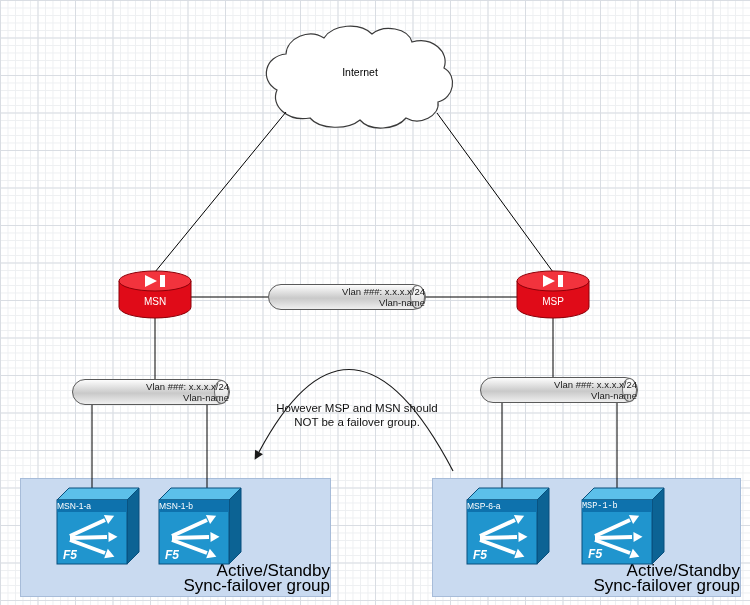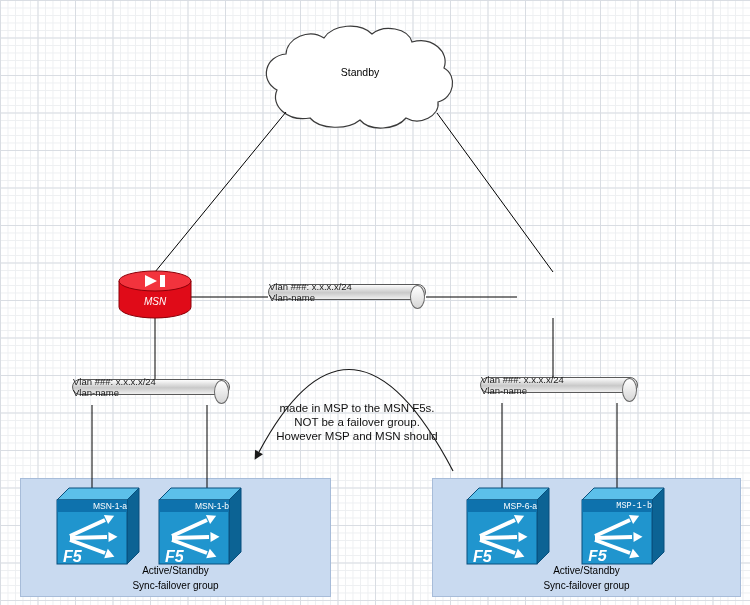--- a/index.html
+++ b/index.html
@@ -11,42 +11,42 @@
       linear-gradient(to bottom,#d9dde3 1px,transparent 1px),
       linear-gradient(to right,#edeff2 1px,transparent 1px),
       linear-gradient(to bottom,#edeff2 1px,transparent 1px);
     background-size:37.5px 37.5px,37.5px 37.5px,7.5px 7.5px,7.5px 7.5px;
   }
   .abs{position:absolute;}
   .overlay{position:absolute;left:0;top:0;width:750px;height:605px;pointer-events:none;}
 
   .internet-label{left:325px;top:66px;width:70px;text-align:center;font-size:10.5px;color:#000;}
 
-  .router{width:74px;height:50px;font-style:italic;}
+  .router{width:74px;height:50px;}
   .router-label{position:absolute;left:0;right:0;top:26px;text-align:center;color:#fff;font-size:10px;}
 
   .vlan{
-    width:158px;height:16px;border:1px solid #5a5a5a;border-radius:13px;box-sizing:border-box;
+    width:158px;height:26px;border:1px solid #5a5a5a;border-radius:13px;box-sizing:border-box;
     background:linear-gradient(180deg,#fdfdfd 0%,#c9c9c9 55%,#efefef 100%);
-    display:flex;flex-direction:column;align-items:flex-start;justify-content:center;
+    display:flex;flex-direction:column;align-items:flex-end;justify-content:center;
   }
   .vlan::after{
     content:"";position:absolute;right:0px;top:0px;width:15px;height:24px;box-sizing:border-box;
     border:1px solid #6a6a6a;border-radius:50%;
     background:linear-gradient(180deg,#ffffff,#d6d6d6);
   }
   .vlan-line{font-size:9.5px;line-height:11px;color:#1a1a1a;white-space:nowrap;z-index:1;}
 
   .group-box{background:#c9daf0;border:1px solid #a7bcd9;box-sizing:border-box;}
-  .group-caption{position:absolute;left:0;right:0;bottom:3px;text-align:center;font-size:10px;line-height:15px;color:#000;}
+  .group-caption{position:absolute;left:0;right:0;bottom:3px;text-align:right;font-size:17px;line-height:15px;color:#000;}
 
   .device{width:84px;height:78px;}
-  .device-band-label{position:absolute;left:1px;top:13px;width:70px;height:12px;text-align:right;
+  .device-band-label{position:absolute;left:1px;top:13px;width:70px;height:12px;text-align:left;
     font-size:8.5px;line-height:12px;color:#fff;white-space:nowrap;}
-  .device-f5{position:absolute;left:7px;top:61px;color:#fff;font-weight:bold;font-style:italic;font-size:16px;}
+  .device-f5{position:absolute;left:7px;top:61px;color:#fff;font-weight:bold;font-style:italic;font-size:12px;}
 
   .annotation{left:252px;top:401px;width:210px;text-align:center;font-size:11.5px;line-height:14px;color:#111;}
 </style>
 </head>
 <body>
 
 <div class="canvas">
 
   <div class="abs group-box" style="left:20px;top:478px;width:311px;height:119px;">
     <div class="group-caption">
@@ -73,30 +73,39 @@
     <line x1="155" y1="318" x2="155" y2="380" stroke="#000" stroke-width="1"></line>
     <line x1="553" y1="318" x2="553" y2="378" stroke="#000" stroke-width="1"></line>
     <line x1="92" y1="405" x2="92" y2="492" stroke="#000" stroke-width="1"></line>
     <line x1="207" y1="405" x2="207" y2="492" stroke="#000" stroke-width="1"></line>
     <line x1="502" y1="403" x2="502" y2="492" stroke="#000" stroke-width="1"></line>
     <line x1="617" y1="403" x2="617" y2="492" stroke="#000" stroke-width="1"></line>
     <path d="M 453,471 Q 352,278 259,452" fill="none" stroke="#1a1a1a" stroke-width="1.2"></path>
     <polygon points="0,-4.5 9,0 0,4.5" transform="translate(259,452) rotate(119)" fill="#1a1a1a"></polygon>
   </svg>
 
-  <div class="abs internet-label">Standby</div>
+  <div class="abs internet-label">Internet</div>
 
   <div class="abs router" style="left:118px;top:270px;">
     <svg width="74" height="50" viewBox="0 0 74 50">
       <path d="M1,11 L1,37 A36,11 0 0 0 73,37 L73,11 Z" fill="#e00b18" stroke="#8c0008" stroke-width="1"></path>
       <ellipse cx="37" cy="11" rx="36" ry="10" fill="#f2333d" stroke="#8c0008" stroke-width="1"></ellipse>
       <polygon points="27,5 27,17 39,11" fill="#fff"></polygon>
       <rect x="42" y="5" width="5" height="12" fill="#fff"></rect>
     </svg>
     <div class="router-label">MSN</div>
+  </div>
+  <div class="abs router" style="left:516px;top:270px;">
+    <svg width="74" height="50" viewBox="0 0 74 50">
+      <path d="M1,11 L1,37 A36,11 0 0 0 73,37 L73,11 Z" fill="#e00b18" stroke="#8c0008" stroke-width="1"></path>
+      <ellipse cx="37" cy="11" rx="36" ry="10" fill="#f2333d" stroke="#8c0008" stroke-width="1"></ellipse>
+      <polygon points="27,5 27,17 39,11" fill="#fff"></polygon>
+      <rect x="42" y="5" width="5" height="12" fill="#fff"></rect>
+    </svg>
+    <div class="router-label">MSP</div>
   </div>
 
   <div class="abs vlan" style="left:268px;top:284px;">
     <div class="vlan-line">Vlan ###: x.x.x.x/24</div>
     <div class="vlan-line">Vlan-name</div>
   </div>
   <div class="abs vlan" style="left:72px;top:379px;">
     <div class="vlan-line">Vlan ###: x.x.x.x/24</div>
     <div class="vlan-line">Vlan-name</div>
   </div>
@@ -167,18 +176,17 @@
       <line x1="14" y1="51" x2="51" y2="50" stroke="#fff" stroke-width="4"></line>
       <polygon points="0,-5 9,0 0,5" transform="translate(52.5,50) rotate(-1)" fill="#fff"></polygon>
       <line x1="14" y1="53" x2="49" y2="66" stroke="#fff" stroke-width="4"></line>
       <polygon points="0,-5 9,0 0,5" transform="translate(50,66.5) rotate(21)" fill="#fff"></polygon>
     </svg>
     <div class="device-band-label">MSP-1-b</div>
     <div class="device-f5">F5</div>
   </div>
 
   <div class="abs annotation">
-    <div>made in MSP to the MSN F5s.</div>
+    <div>However MSP and MSN should</div>
     <div>NOT be a failover group.</div>
-    <div>However MSP and MSN should</div>
   </div>
 
 </div>
 
 </body></html>

